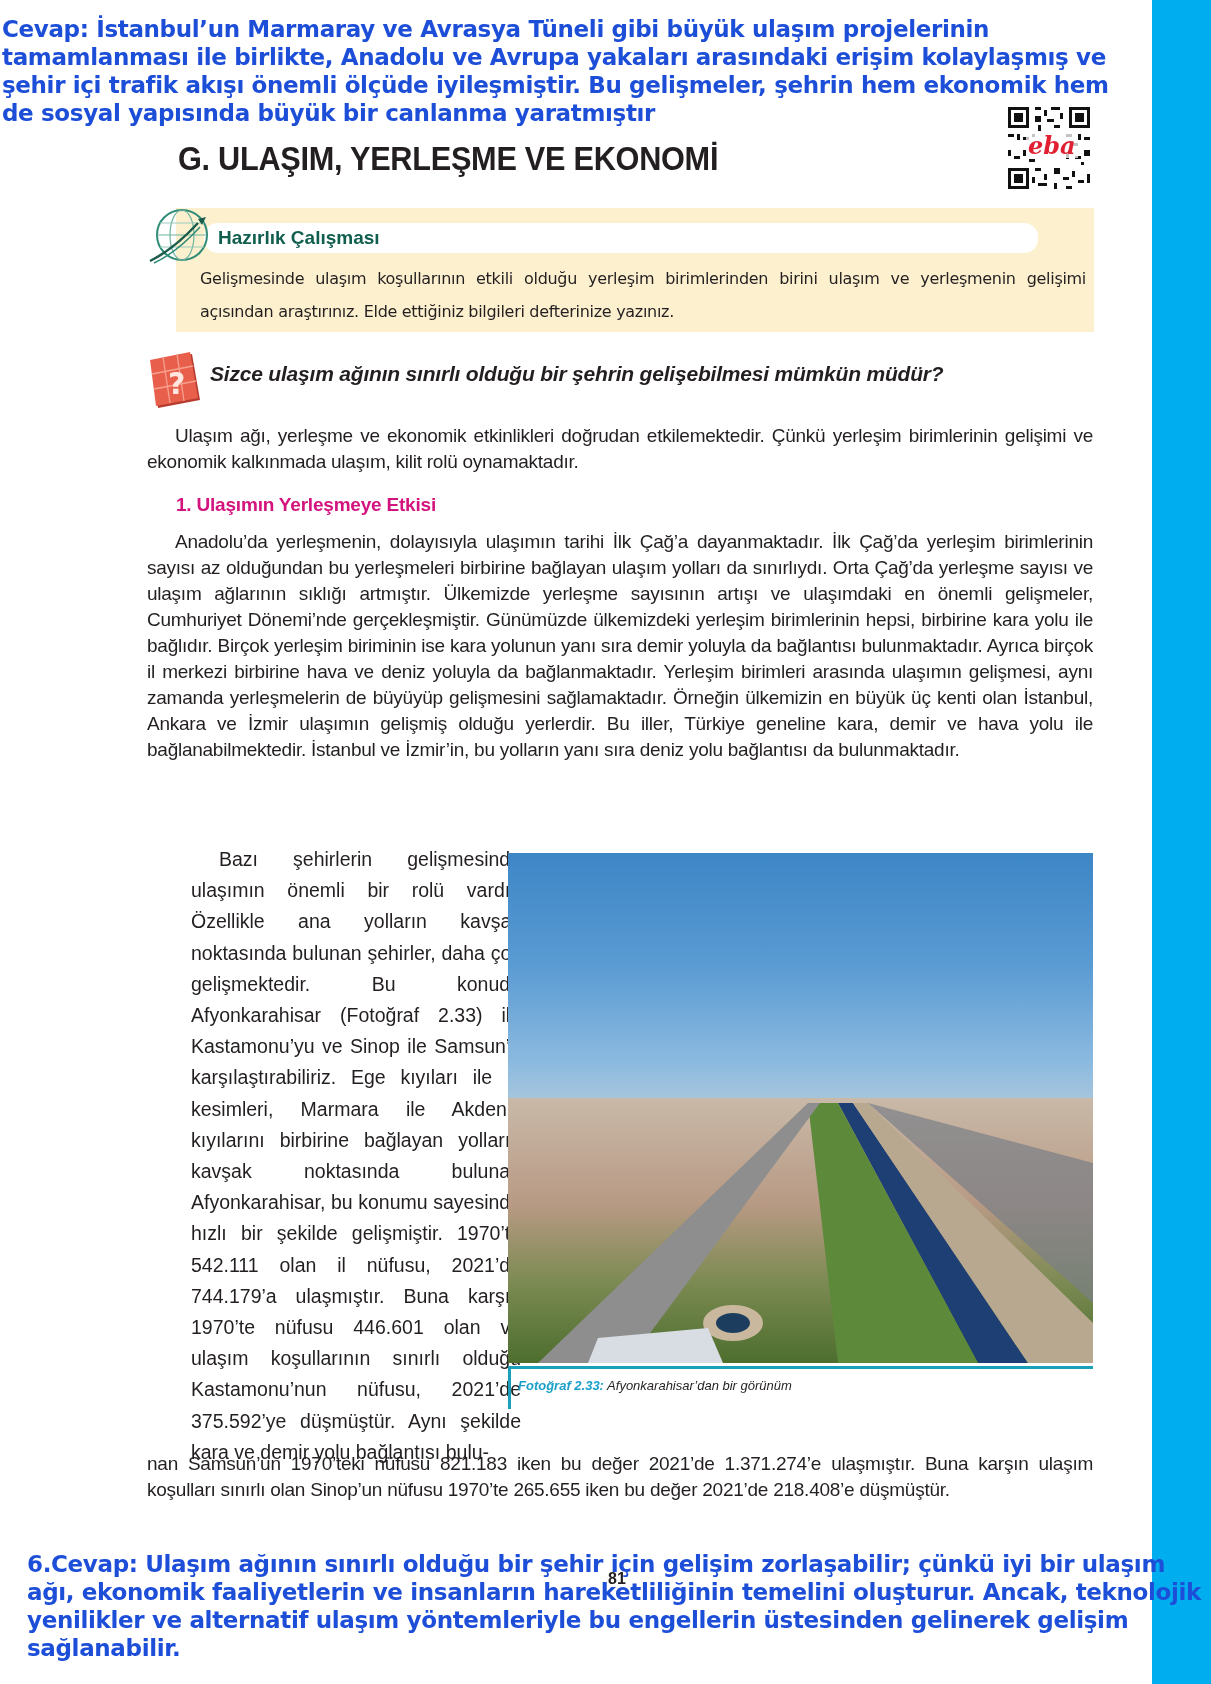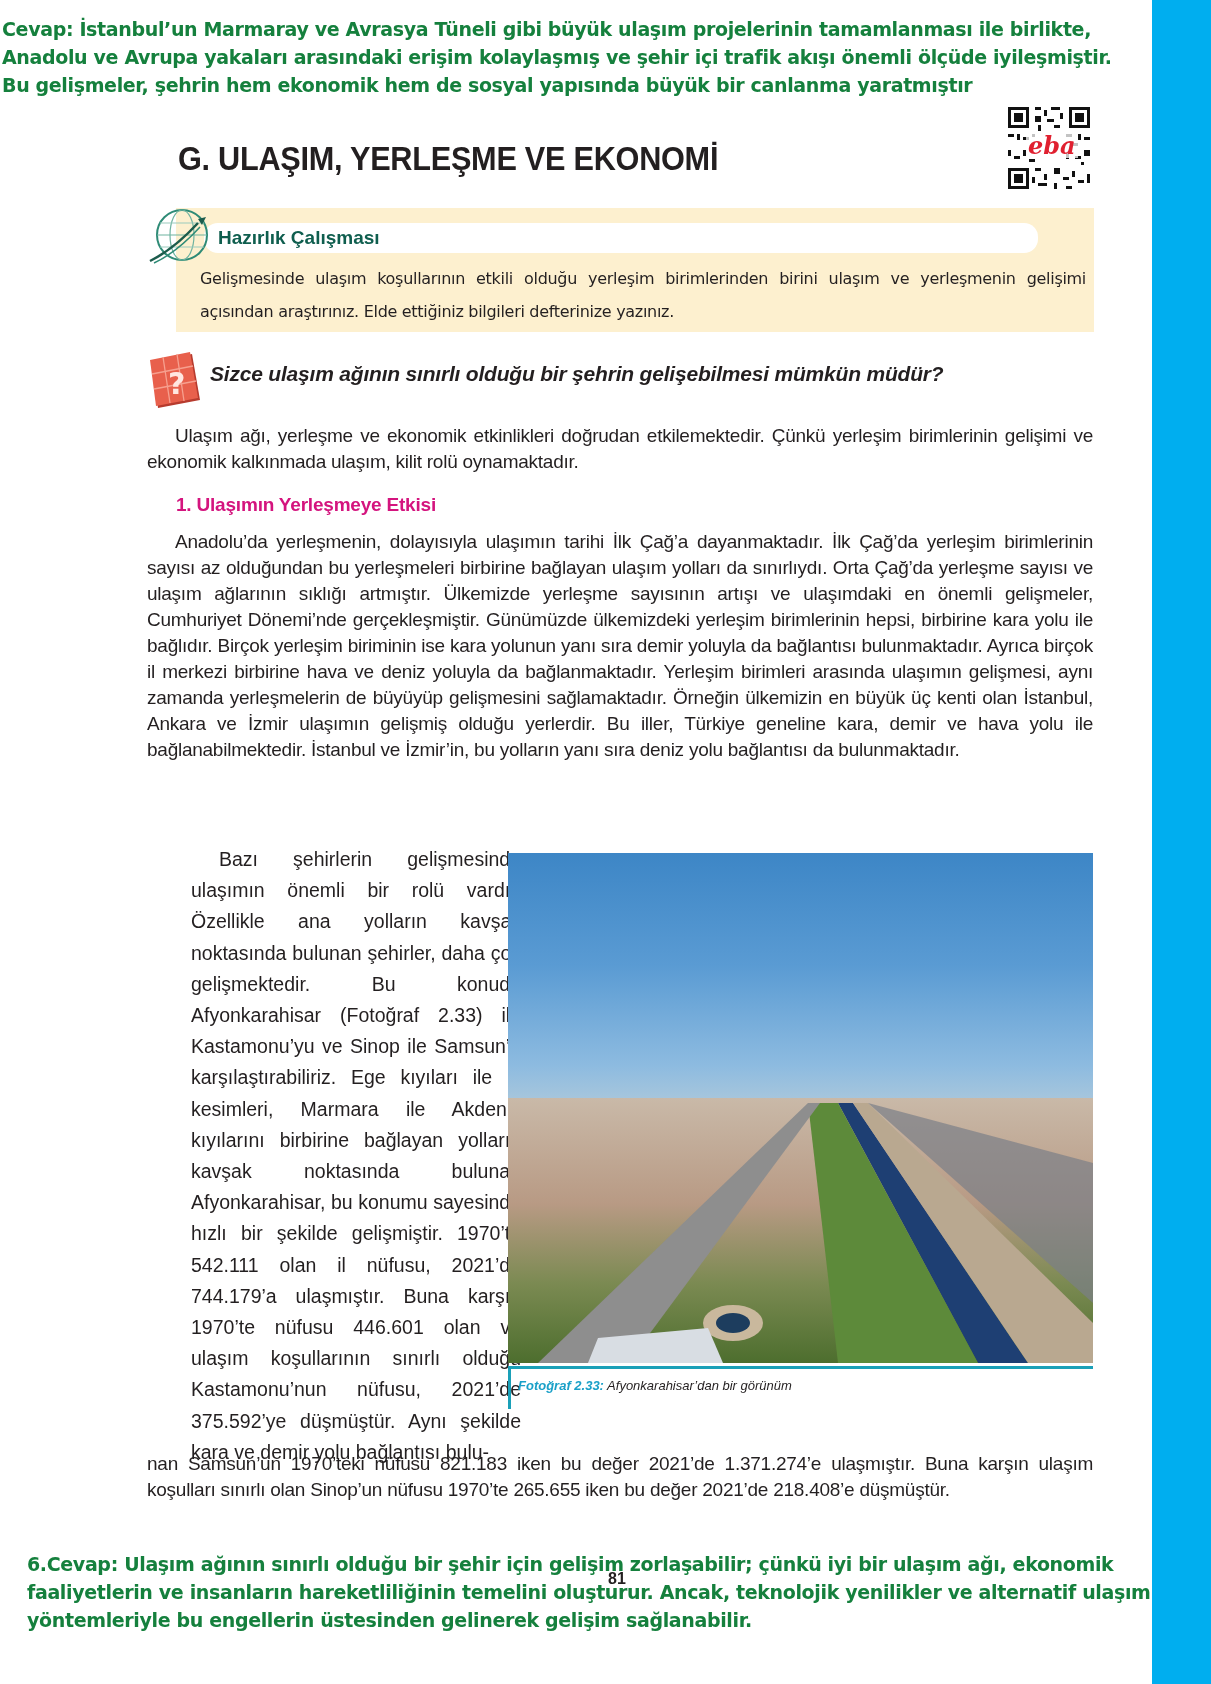--- a/index.html
+++ b/index.html
@@ -1,21 +1,21 @@
 <!DOCTYPE html>
 <html><head>
   <meta charset="utf-8">
   <style>
     * { box-sizing: border-box; margin: 0; padding: 0; }
     html, body { width: 1211px; height: 1684px; background: #ffffff; overflow: hidden; }
     body { position: relative; font-family: "Liberation Sans", sans-serif; color: #231f20; }
 
     .blue-bar { position: absolute; left: 1152px; top: 0; width: 59px; height: 1684px; background: #00aeef; }
 
-    .answer { position: absolute; color: #15803d; font-family: "DejaVu Sans", sans-serif; font-weight: bold; font-size: 19px; line-height: 28px; letter-spacing: -0.35px; }
+    .answer { position: absolute; color: #1d4ed8; font-family: "DejaVu Sans", sans-serif; font-weight: bold; font-size: 23px; line-height: 28px; letter-spacing: -0.35px; }
     .answer-top { left: 2px; top: 15px; width: 1120px; }
     .answer-bottom { left: 27px; top: 1550px; width: 1180px; z-index: 5; }
 
     .qr { position: absolute; left: 1004px; top: 104px; width: 90px; height: 88px; background: #fff; }
     .qr svg { width: 100%; height: 100%; }
     .qr .eba { position: absolute; left: 22px; top: 30px; font-family: "DejaVu Serif", serif; font-style: italic; font-weight: bold; color: #e02030; font-size: 24px; background: rgba(255,255,255,0.75); padding: 0 2px; line-height: 24px; }
 
     .section-title { position: absolute; left: 178px; top: 140px; font-size: 33px; font-weight: bold; letter-spacing: -0.3px; color: #231f20; transform: scaleX(0.93); transform-origin: left; }
 
     .prep-box { position: absolute; left: 176px; top: 208px; width: 918px; height: 124px; background: #fdf0cf; }

